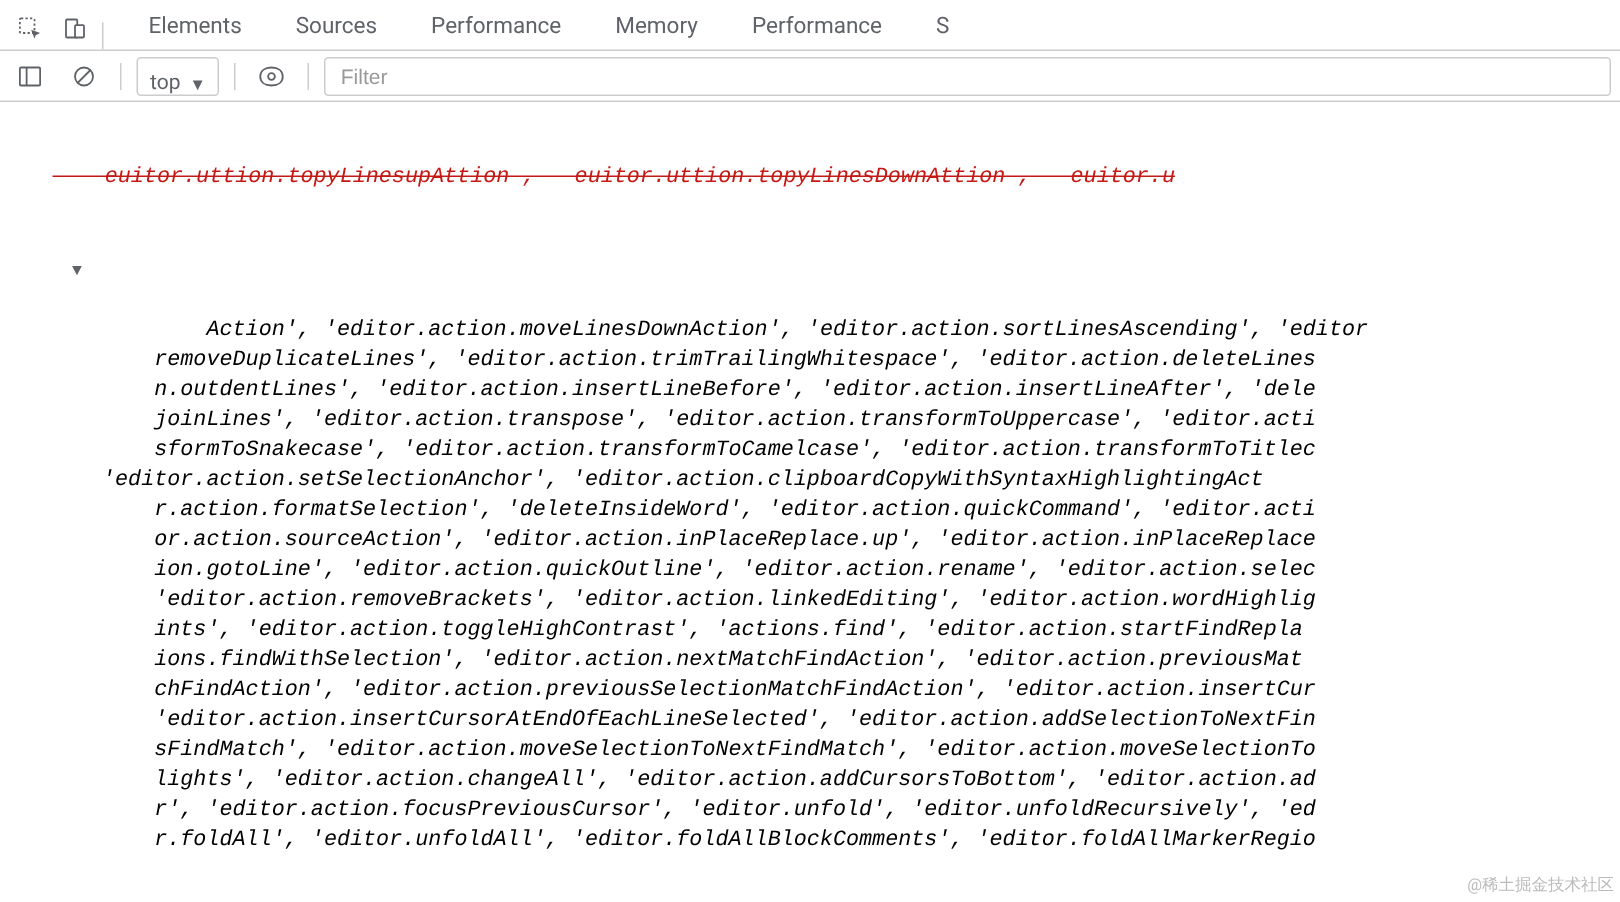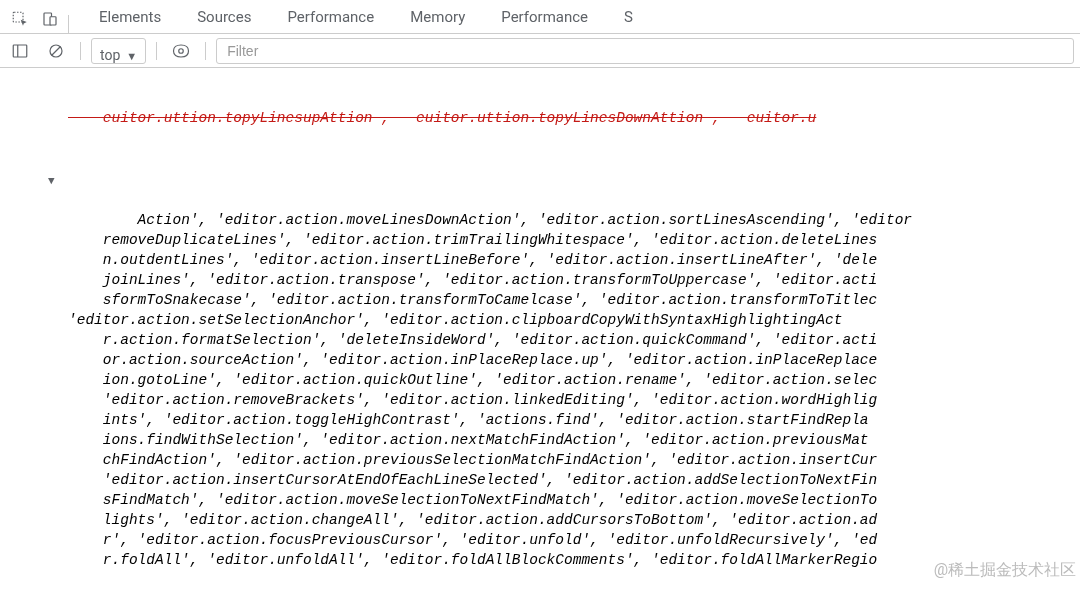--- a/index.html
+++ b/index.html
@@ -16,22 +16,22 @@
 .ctx-sel{display:flex;align-items:flex-end;gap:6px;height:26px;border:1px solid #ccc;border-radius:3px;padding:0 8px;color:#5f6368;font-size:14px;cursor:pointer}
 .ctx-sel .caret{font-size:11px;color:#5f6368}
 .divider{width:1px;height:18px;background:#ccc;margin:0 2px}
 .filter{flex:1;height:26px;border:1px solid #ccc;border-radius:3px;padding:1px 10px;font-size:14px;color:#5f6368;display:flex;align-items:center;outline:none}
 .filter::placeholder{color:#999}
 .console-body{height:calc(601px - 68px);overflow:hidden;position:relative;background:#fff}
 .mono{font-family:Menlo,Monaco,Consolas,"Courier New",monospace;font-size:14.5px;line-height:20px;white-space:pre;letter-spacing:0}
 .red-italic{color:#000000;font-style:italic}
 .log{padding:2px 0 2px 68px;position:relative}
 .arrow{position:absolute;left:48px;top:3px;color:#5f6368;font-size:11px;cursor:pointer;user-select:none}
-.watermark{position:absolute;right:4px;bottom:20px;font-size:16px;color:#bbb}
-.truncated-top{color:#c41a16;font-style:italic;text-decoration:line-through;padding-left:68px}
+.watermark{position:absolute;right:4px;bottom:4px;font-size:11px;color:#bbb}
+.truncated-top{color:#c41a16;font-style:italic;text-decoration:line-through;padding-left:35px}
 </style>
 </head>
 <body>
 
 <div class="tabbar">
   <div class="icon-btn">
     <svg viewBox="0 0 24 24">
         <rect x="3" y="3" width="13" height="13" stroke-dasharray="2 2" rx="1"></rect>
         <path d="M13 13 L21 16 L17 18 L16 21 Z" fill="#5f6368" stroke="none"></path>
       </svg>

